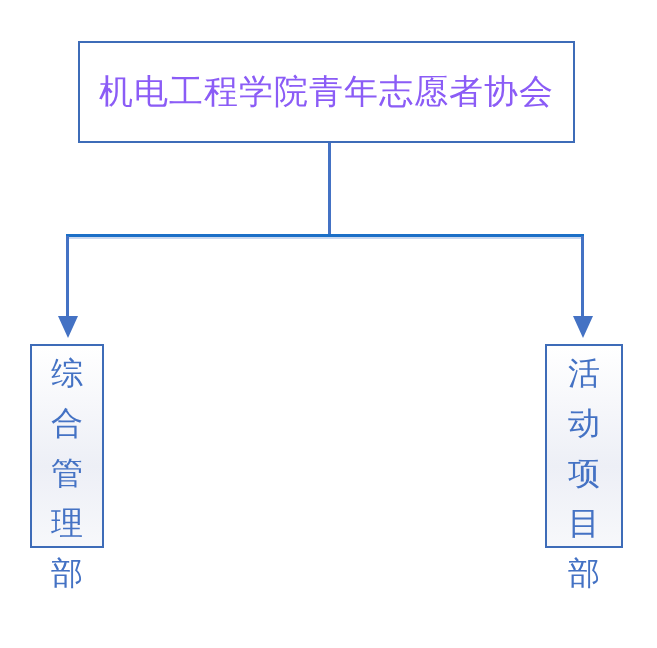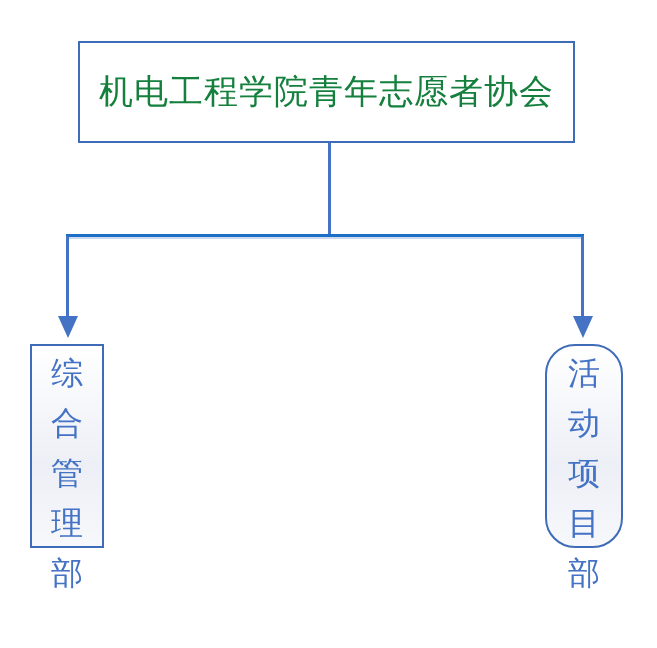--- a/index.html
+++ b/index.html
@@ -23,39 +23,39 @@
     width: 497px;
     height: 102px;
     box-sizing: border-box;
     border: 2px solid #3E6CB8;
     background: #ffffff;
     display: flex;
     align-items: center;
     justify-content: center;
   }
   .root-label {
-    color: #15803d;
+    color: #8b5cf6;
     font-size: 34px;
     letter-spacing: 1px;
     white-space: nowrap;
     font-weight: 500;
   }
   .child-box {
     position: absolute;
     top: 344px;
     height: 204px;
     box-sizing: border-box;
     border: 2px solid #3E6CB8;
     background: linear-gradient(180deg, #ffffff 0%, #edeff6 60%, #f7f8fb 100%);
     display: flex;
     align-items: flex-start;
     justify-content: center;
   }
   .child-box.left  { left: 30px;  width: 74px; }
-  .child-box.right { left: 545px; width: 78px; border-radius: 30px; }
+  .child-box.right { left: 545px; width: 78px; }
   .vtext {
     display: block;
     width: 34px;
     margin-top: 2px;
     font-size: 32px;
     line-height: 50px;
     text-align: center;
     word-break: break-all;
     color: #4472C4;
     font-weight: 500;

